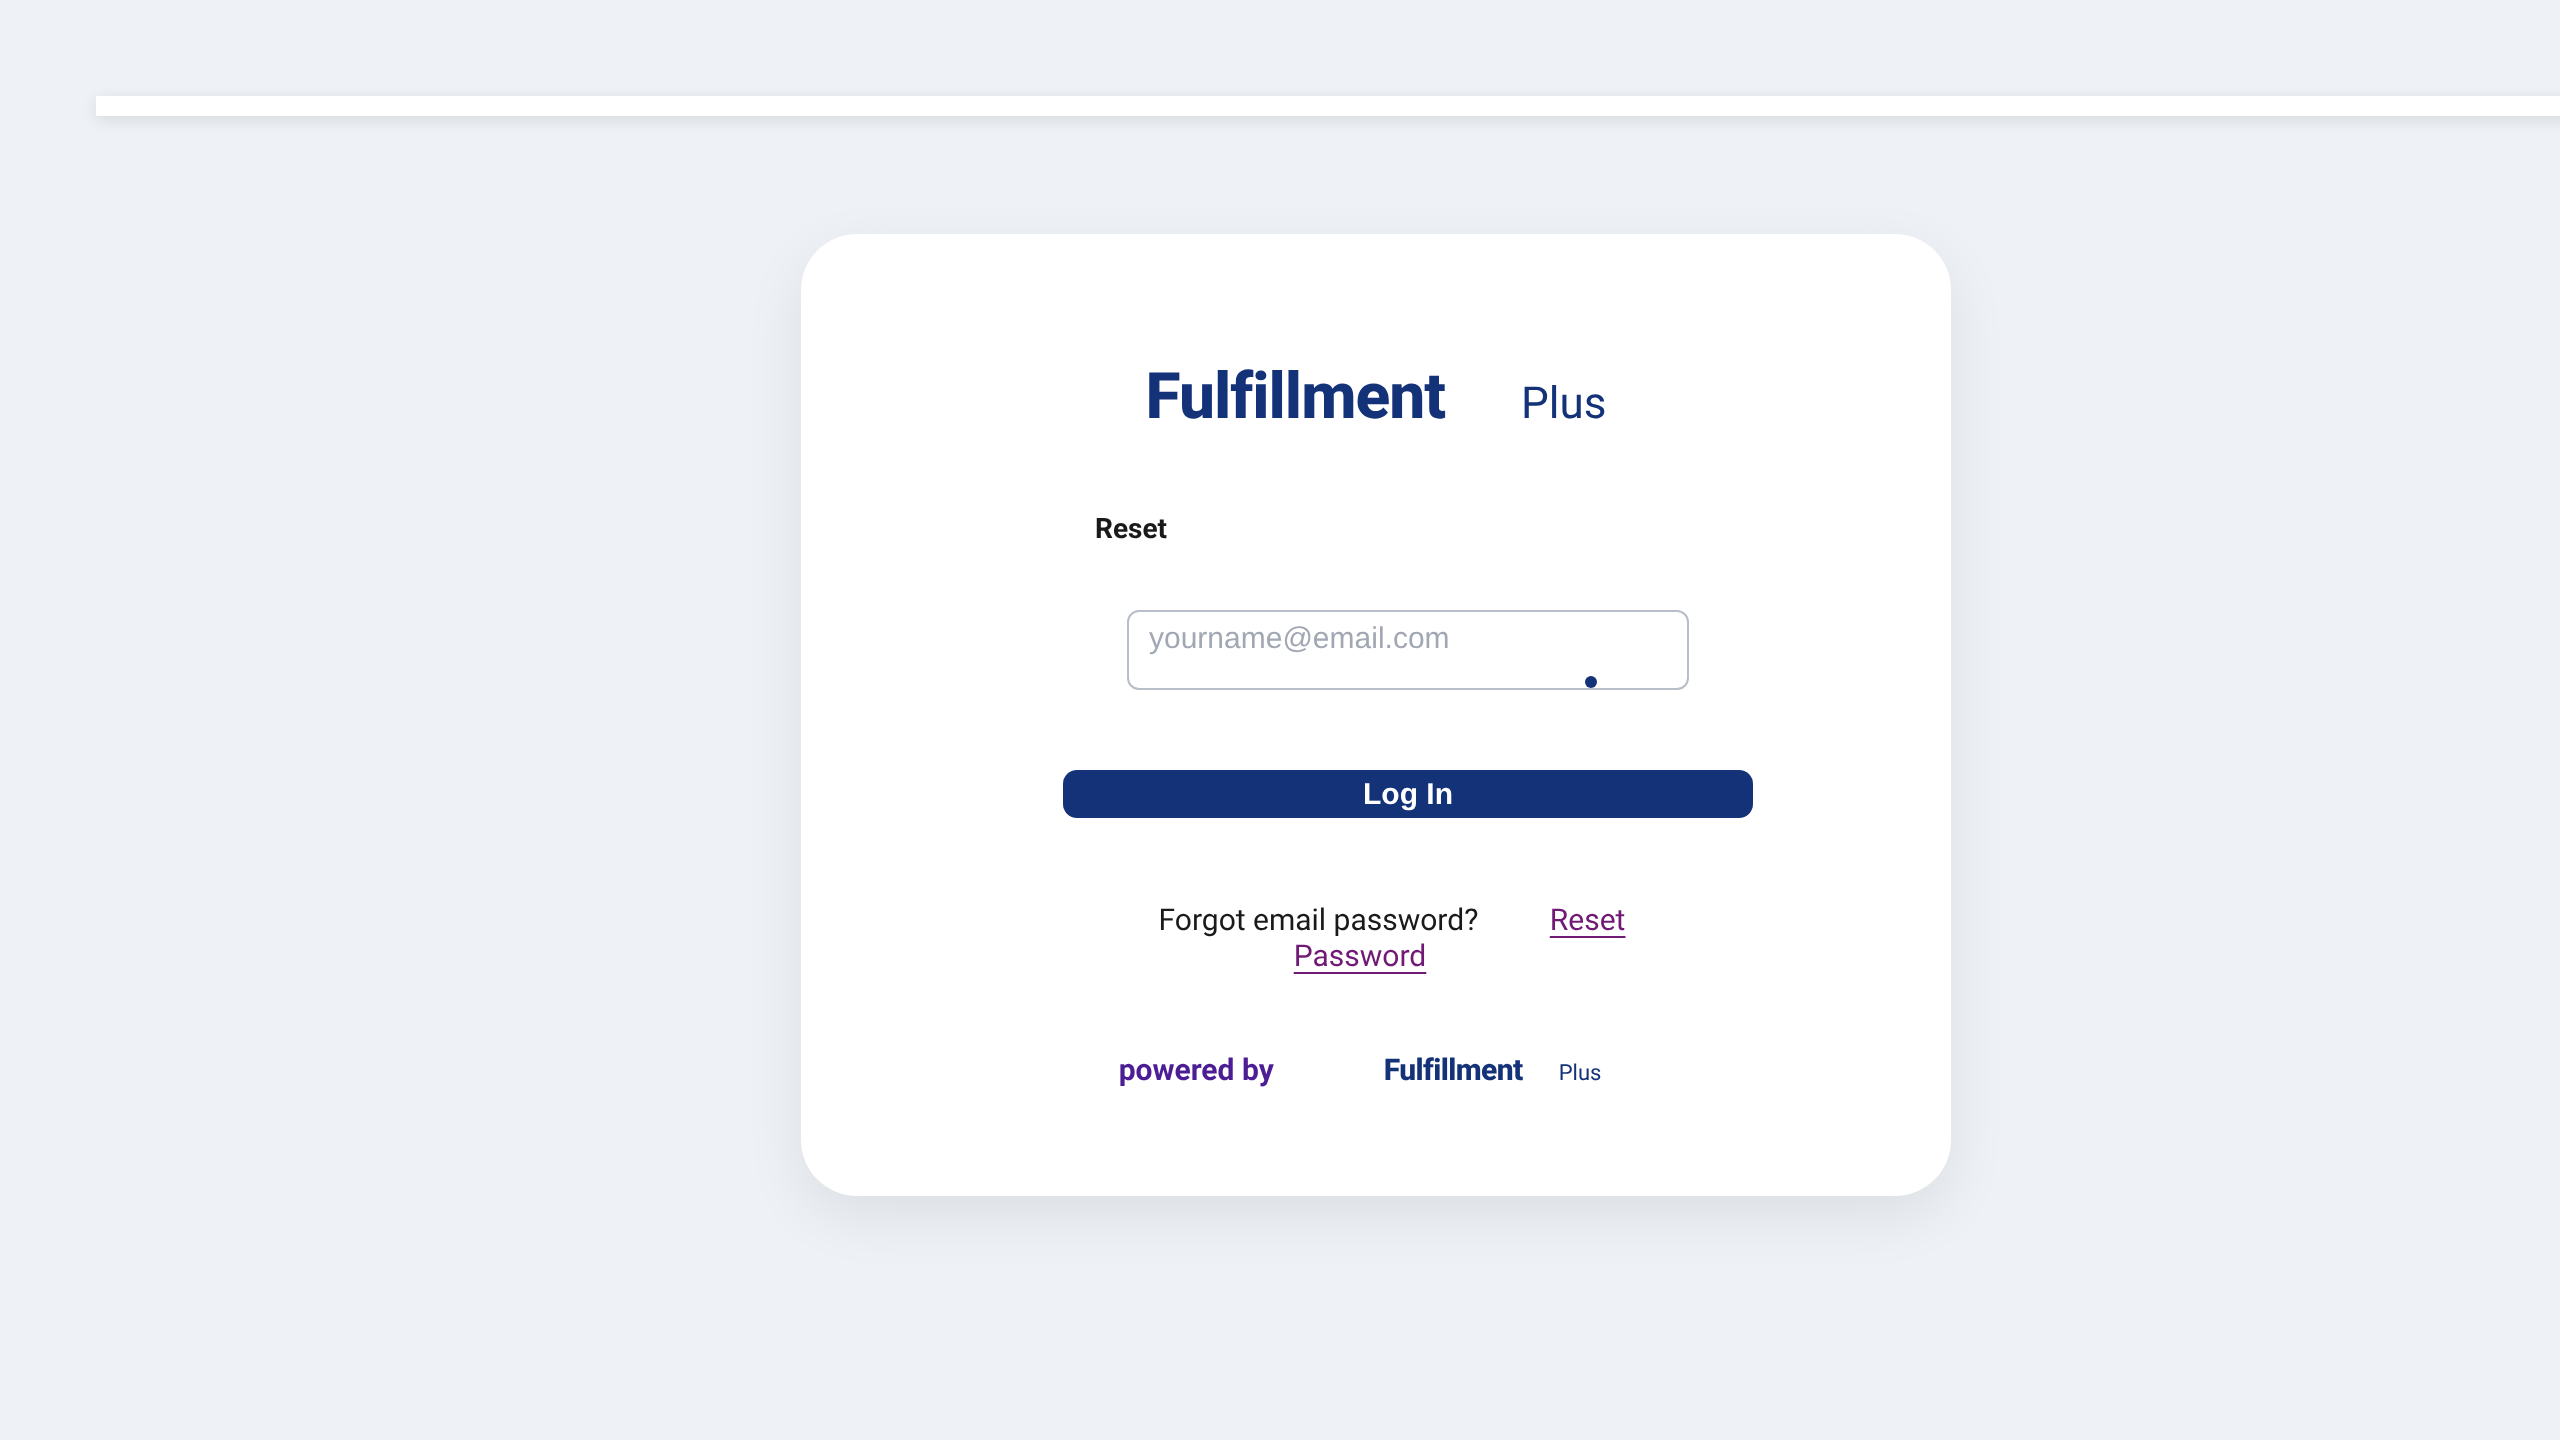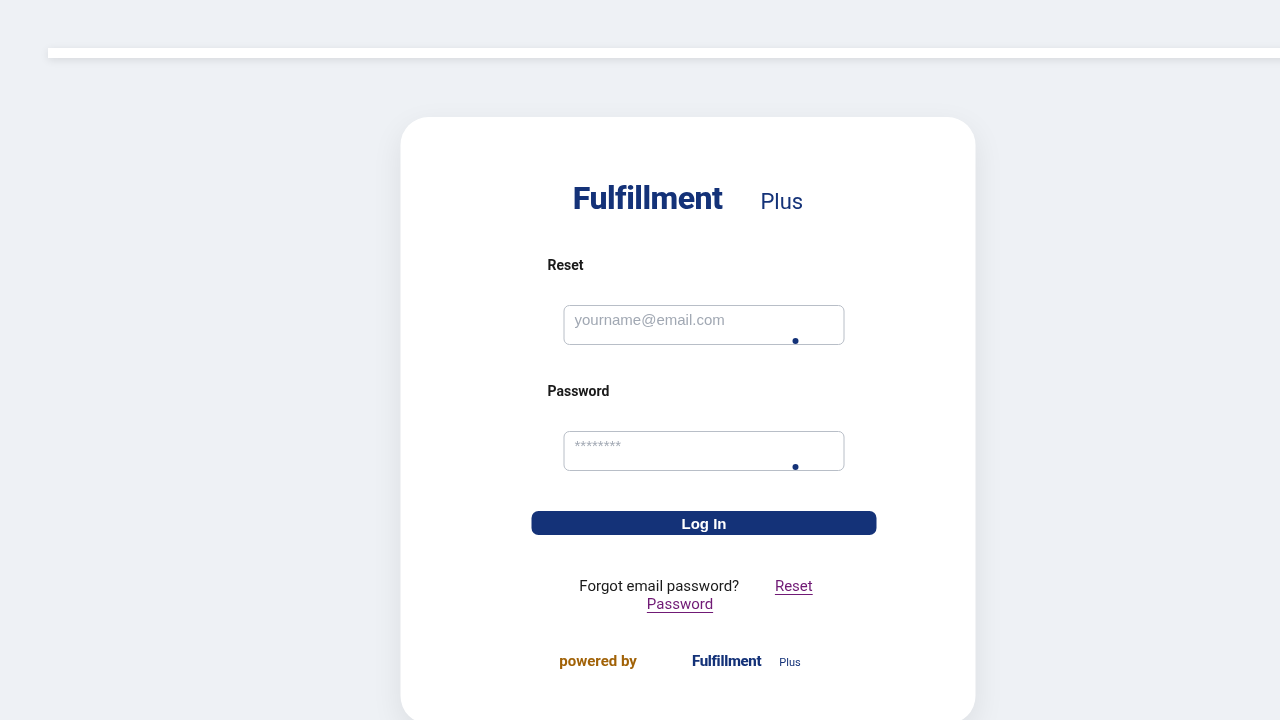--- a/index.html
+++ b/index.html
@@ -132,21 +132,21 @@
       margin-top: 22px;
       display: flex;
       justify-content: center;
       align-items: baseline;
       gap: 7px;
     }
     
     .powered-text {
       font-size: 15px;
       font-weight: 700;
-      color: #a16207;
+      color: #4c1d95;
     }
     
     .powered-logo-main {
       font-size: 15px;
       font-weight: 800;
       color: #143278;
       letter-spacing: -0.3px;
     }
     
     .powered-logo-sub {
@@ -169,27 +169,20 @@
   </div>
   
   <div class="field-group">
     <label class="field-label">Reset</label>
     <div class="input-wrapper">
       <input type="text" class="text-input" placeholder="yourname@email.com" style="">
       <span class="required-dot"></span>
     </div>
   </div>
   
-  <div class="field-group">
-    <label class="field-label">Password</label>
-    <div class="input-wrapper">
-      <input type="password" class="text-input" placeholder="********" style="">
-      <span class="required-dot"></span>
-    </div>
-  </div>
   
   <button class="login-button">Log In</button>
   
   <div class="forgot-row">
     <span>Forgot email password? </span><a class="reset-link">Reset Password</a>
   </div>
   
   <div class="powered-row">
     <span class="powered-text">powered by</span>
     <span>

